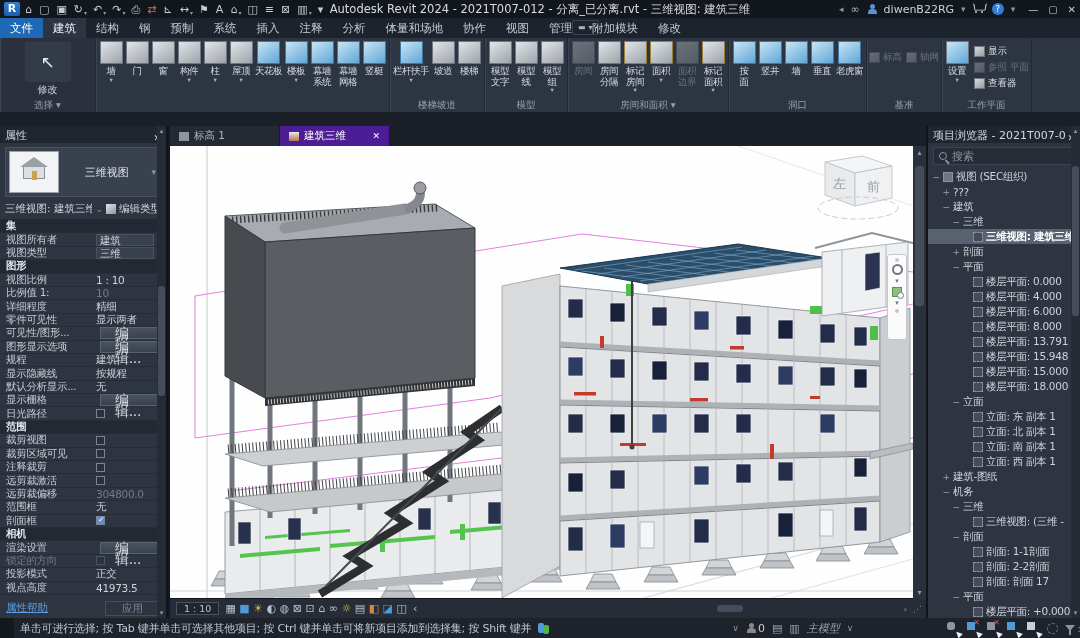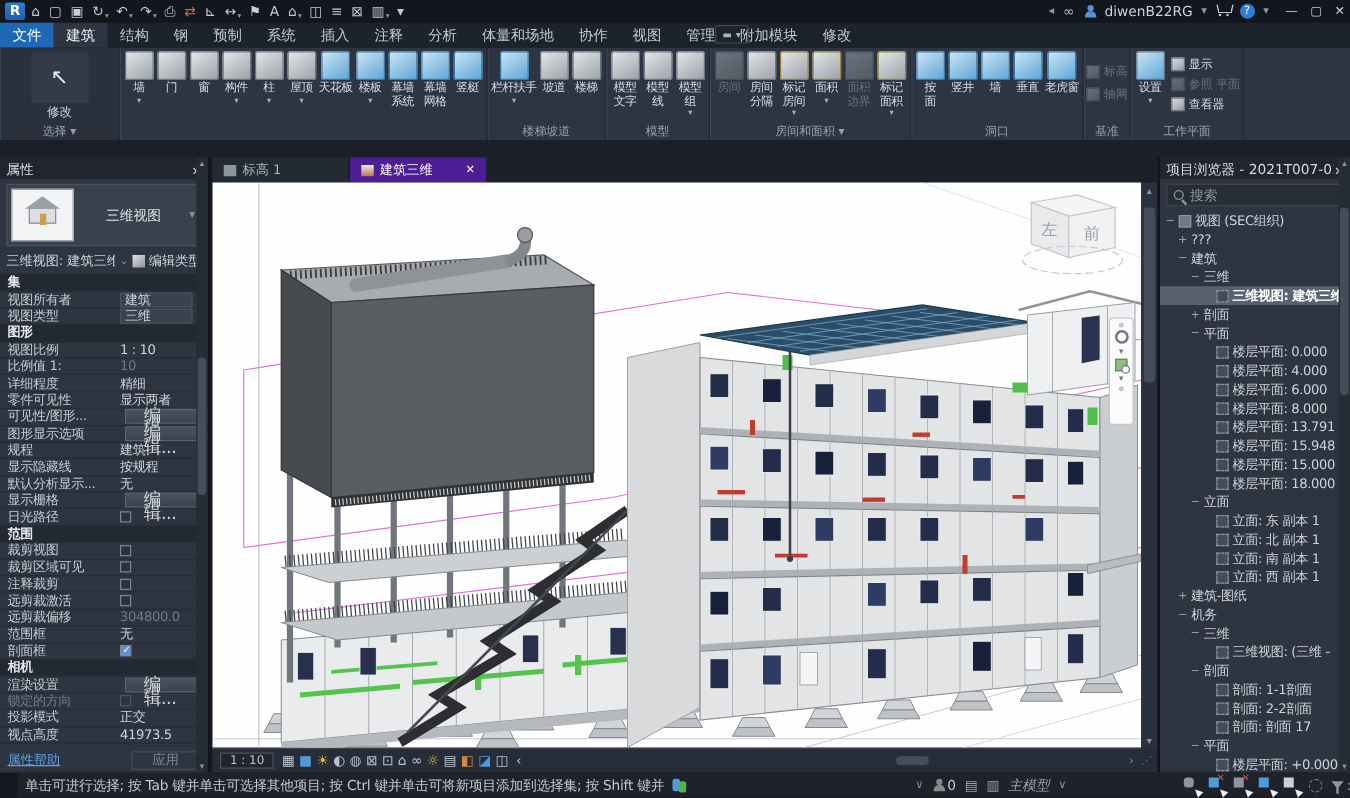--- a/index.html
+++ b/index.html
@@ -290,20 +290,21 @@
       <span class="qi" data-name="switch-windows-icon">
         <span>▥</span>
         <span class="dr">▾</span>
       </span>
 
       <span class="qi" data-name="customize-qat-icon">
         <span>▾</span>
         <span class="dr"></span>
       </span>
     </div>
+  <div class="apptitle" data-name="app-title">Autodesk Revit 2024 - 2021T007-012 - 分离_已分离.rvt - 三维视图: 建筑三维</div>
   <div class="tright">
     <span data-name="back-icon" style="font-size:9px;color:#8f98a3;">◂</span>
     <span data-name="search-icon" style="color:#aab3bd;">∞</span>
     <span class="avatar" data-name="user-avatar-icon"></span>
     <span data-name="signed-in-user">diwenB22RG</span>
     <span class="chev" data-name="user-menu-caret">▾</span>
     <span class="cart" data-name="store-cart-icon"></span>
     <span class="helpi" data-name="help-icon">?</span>
     <span class="chev" data-name="help-menu-caret">▾</span>
     <span class="winbtns">
@@ -579,21 +580,21 @@
           <span class="ric" data-name="tool-icon"></span>
           <span class="rlab">老虎窗</span>
           <span class="rlab"></span>
           <span class="rarr"></span>
         </div>
       </div>
     <div class="plabel" data-name="panel-label-opening">洞口</div>
   </div>
 
   <div class="rpanel" data-name="panel-datum">
-    <div class="pbody" style="flex-direction:column; gap:4px; padding-top:10px;">
+    <div class="pbody" style="gap:4px; padding-top:10px;">
 
         <div class="rsm" data-name="ribbon-small-button" data-dis="1">
           <span class="rsic" data-name="tool-icon"></span>
           <span>标高</span>
         </div>
 
         <div class="rsm" data-name="ribbon-small-button" data-dis="1">
           <span class="rsic" data-name="tool-icon"></span>
           <span>轴网</span>
         </div>

